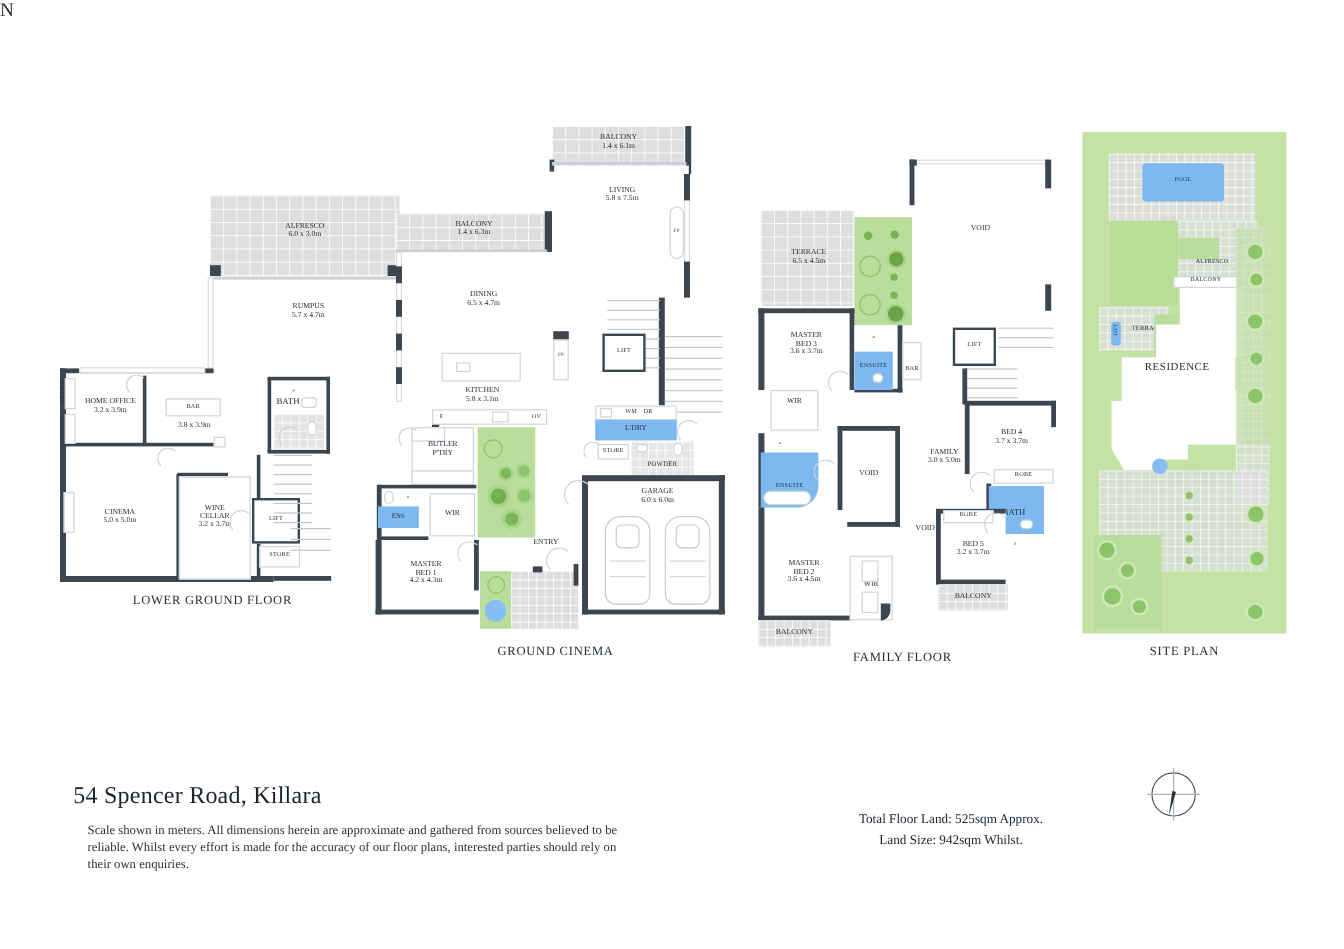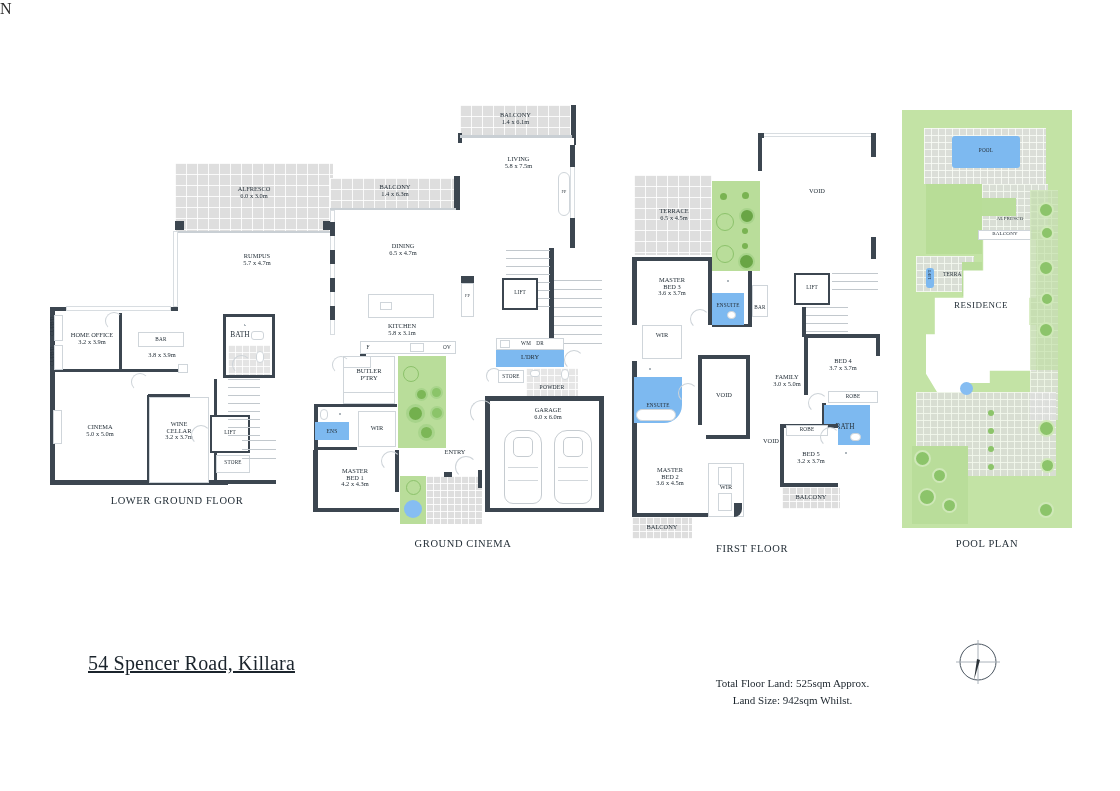--- a/index.html
+++ b/index.html
@@ -40,21 +40,21 @@
   .door{position:absolute;border:1px solid #cdd3d8;border-radius:50%;
         border-right-color:transparent;border-bottom-color:transparent;}
   .dot{position:absolute;border-radius:50%;}
 
   .car{position:absolute;border:1px solid #c6ccd1;border-radius:13px 13px 9px 9px;background:#fff;}
   .car .cab{position:absolute;left:22%;right:22%;top:9%;height:24%;
             border:1px solid #c6ccd1;border-radius:5px;}
   .car .ln{position:absolute;left:8%;right:8%;border-top:1px solid #d3d8dc;}
 
   
-  .addr{position:absolute;left:88px;top:652px;font-size:20px;color:#1b242c;letter-spacing:.2px;text-decoration:underline;}
+  .addr{position:absolute;left:61px;top:652px;font-size:20px;color:#1b242c;letter-spacing:.2px;}
   .discl{position:absolute;left:73px;top:686px;width:460px;font-size:10.6px;
          line-height:1.32;color:#2b3238;}
   .areas{position:absolute;left:690px;top:675px;width:205px;text-align:center;
          font-size:11px;line-height:1.5;color:#1b242c;}
   .compass{position:absolute;left:950px;top:638px;width:56px;height:56px;}
 </style>
 </head>
 <body>
 
 <div class="canvas">
@@ -521,21 +521,21 @@
 
     <div class="tile sm" style="left:10px;top:392px;width:60px;height:22px;"></div>
     <div class="lbl s" style="left:10px;top:398px;width:60px;">
       <span class="n">BALCONY</span>
       </div>
     <div class="tile sm" style="left:160px;top:362px;width:58px;height:22px;"></div>
     <div class="lbl s" style="left:160px;top:368px;width:58px;">
       <span class="n">BALCONY</span>
       </div>
 
-    <div class="floor-title" style="left:20px;top:418px;width:220px;">FIRST FLOOR</div>
+    <div class="floor-title" style="left:20px;top:418px;width:220px;">FAMILY FLOOR</div>
   </div>
 
   <div class="plan" style="left:902px;top:110px;width:180px;height:450px;">
 
     <div class="lawn" style="left:0;top:0;width:170px;height:418px;"></div>
     <div class="tile sm" style="left:22px;top:18px;width:122px;height:56px;opacity:.9;"></div>
     <div class="water" style="left:50px;top:26px;width:68px;height:32px;border-radius:3px;"></div>
     <div class="lbl xs" style="left:50px;top:38px;width:68px;">
       <span class="n">POOL</span>
       </div>
@@ -583,24 +583,25 @@
     <div class="dot" style="left:40px;top:388px;width:11px;height:11px;background:#8cc46a;border:2px solid #cfe8b8;border-radius:50%;"></div>
     <div class="dot" style="left:136px;top:310px;width:13px;height:13px;background:#8cc46a;border:2px solid #cfe8b8;border-radius:50%;"></div>
     <div class="dot" style="left:138px;top:348px;width:11px;height:11px;background:#8cc46a;border:2px solid #cfe8b8;border-radius:50%;"></div>
     <div class="dot" style="left:136px;top:392px;width:12px;height:12px;background:#8cc46a;border:2px solid #cfe8b8;border-radius:50%;"></div>
     <div class="dot" style="left:86px;top:300px;width:6px;height:6px;background:#8cc46a;border-radius:50%;"></div>
     <div class="dot" style="left:86px;top:318px;width:6px;height:6px;background:#8cc46a;border-radius:50%;"></div>
     <div class="dot" style="left:86px;top:336px;width:6px;height:6px;background:#8cc46a;border-radius:50%;"></div>
     <div class="dot" style="left:86px;top:354px;width:6px;height:6px;background:#8cc46a;border-radius:50%;"></div>
     <div class="water soft" style="left:58px;top:272px;width:13px;height:13px;border-radius:50%;"></div>
 
-    <div class="floor-title" style="left:10px;top:428px;width:150px;">POOL PLAN</div>
+    <div class="floor-title" style="left:10px;top:428px;width:150px;">SITE PLAN</div>
   </div>
 
   <div class="addr">54 Spencer Road, Killara</div>
+  <div class="discl">Scale shown in meters. All dimensions herein are approximate and gathered from sources believed to be reliable. Whilst every effort is made for the accuracy of our floor plans, interested parties should rely on their own enquiries.</div>
   <div class="areas">
     <div>Total Floor Land: 525sqm Approx.</div>
     <div>Land Size: 942sqm Whilst.</div>
   </div>
 
   <svg class="compass" viewBox="0 0 56 56">
     <circle cx="28" cy="24" r="18" fill="none" stroke="#4a5560" stroke-width="1"></circle>
     <line x1="28" y1="2" x2="28" y2="46" stroke="#aab2ba" stroke-width="1"></line>
     <line x1="6" y1="24" x2="50" y2="24" stroke="#aab2ba" stroke-width="1"></line>
     <path d="M30 22 L24 42 L27 21 Z" fill="#2b3238"></path>

